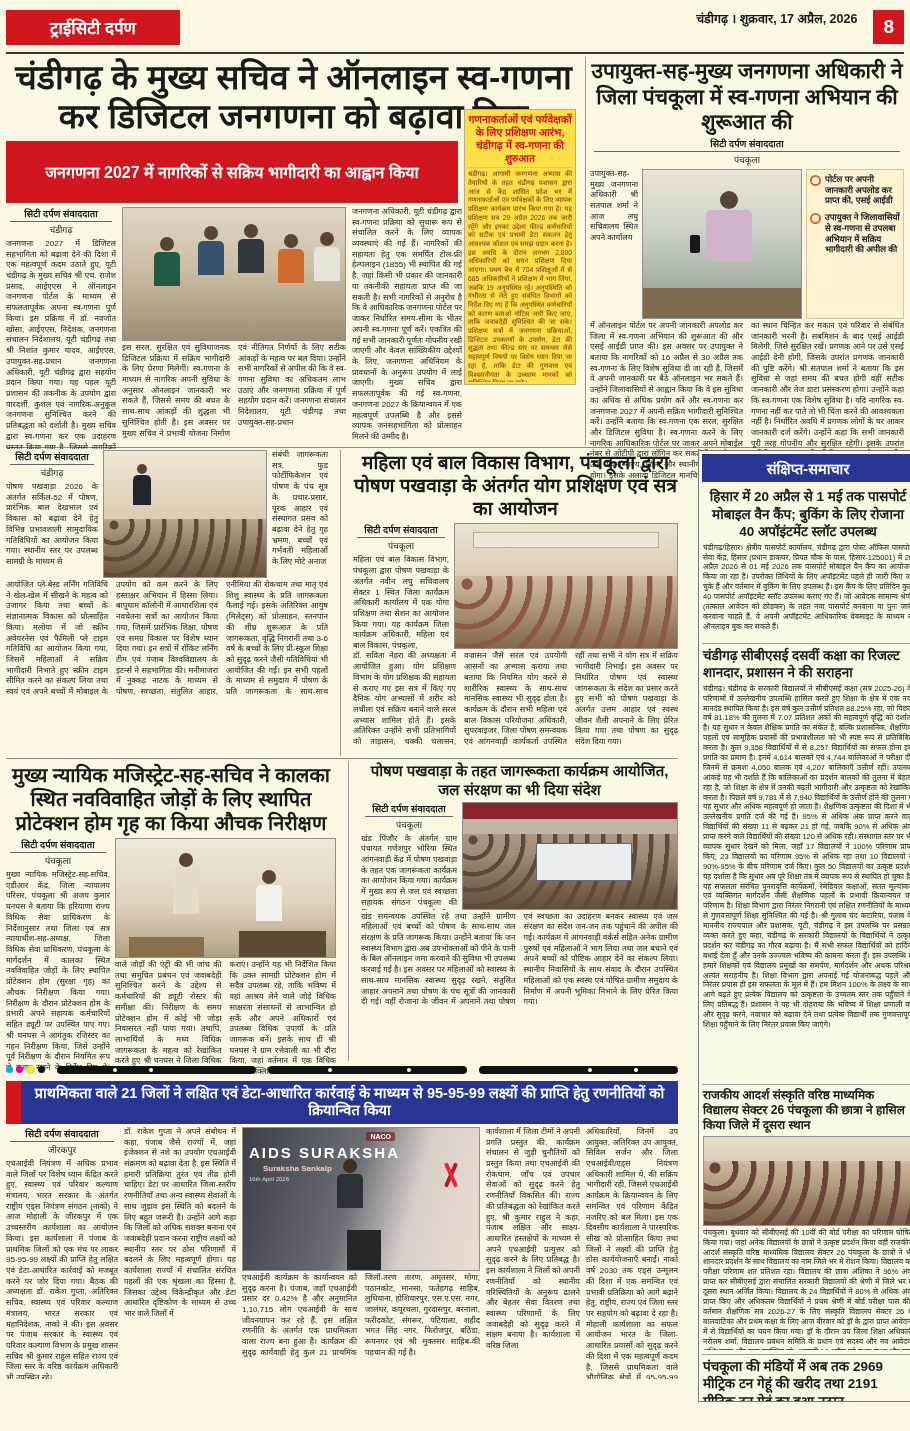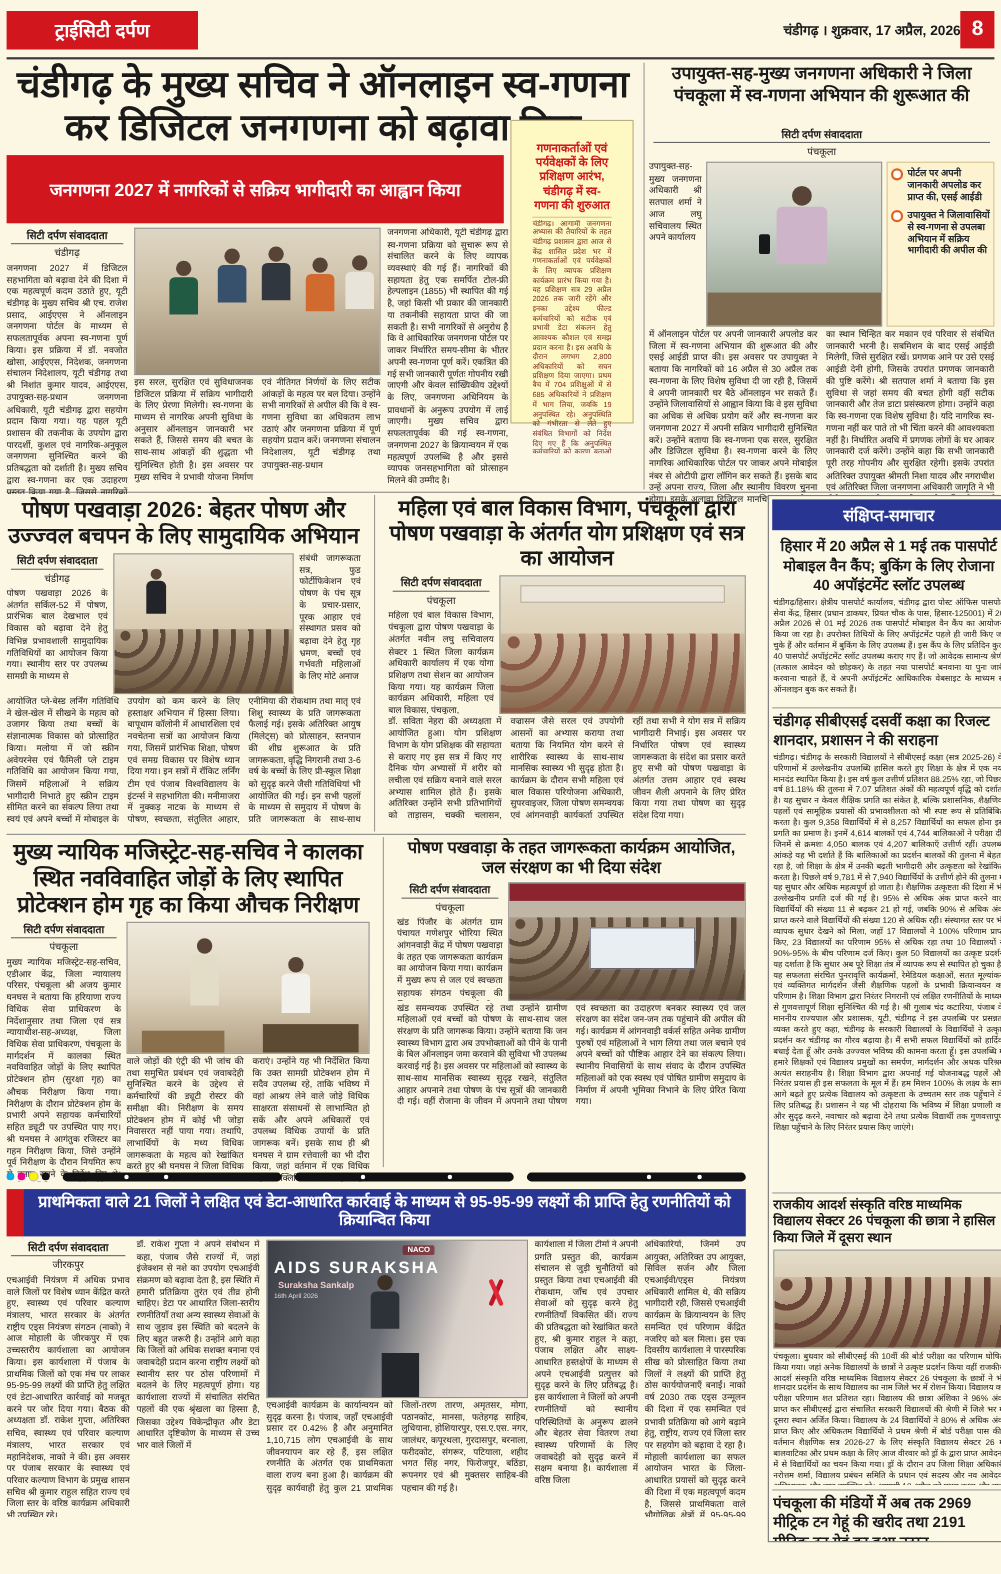--- a/index.html
+++ b/index.html
@@ -7,31 +7,31 @@
         padding:4px 6px 2px 6px;font-family:"Liberation Sans","DejaVu Sans",sans-serif;color:#1a1a1a;
         overflow:hidden;position:relative;}
   
   .masthead{display:flex;align-items:center;height:46px;}
   .logo-block{width:230px;line-height:1;}
   .logo-top{color:#d2161e;font-size:8px;font-weight:bold;margin-left:2px;}
   .logo{font-size:27px;font-weight:bold;letter-spacing:.5px;}
   .logo-sub{font-size:6px;color:#555;margin-left:2px;}
   .center-banner{background:#d2161e;color:#fff;font-weight:bold;font-size:17px;
         padding:6px 44px;white-space:nowrap;}
-  .mast-right{flex:1;display:flex;justify-content:flex-end;align-items:center;gap:0;}
+  .mast-right{flex:1;display:flex;justify-content:flex-end;align-items:flex-start;gap:16px;}
   .dateline{font-size:12.5px;font-weight:bold;}
   .pageno{background:#d2161e;color:#fff;font-size:19px;font-weight:bold;padding:6px 10px;}
   .hrule{border-top:2px solid #3a3a3a;margin:2px 0 3px 0;}
   .hrule-thin{border-top:1px solid #8a8a8a;margin:2px 0;}
   
   .h-lead{font-size:34px;line-height:1.16;font-weight:bold;text-align:center;margin:1px 0 4px 0;}
   .subhead-bar{background:#d2161e;color:#fff;font-weight:bold;font-size:16px;text-align:center;
         padding:20px 2px;margin-bottom:4px;}
   .h-sec{font-size:20px;line-height:1.2;font-weight:bold;text-align:center;margin:2px 0 3px 0;}
-  .h-tr{font-size:16px;line-height:1.22;font-weight:bold;text-align:center;margin:1px 0 18px 0;}
+  .h-tr{font-size:21px;line-height:1.22;font-weight:bold;text-align:center;margin:1px 0 2px 0;}
   .h-mid{font-size:15px;line-height:1.25;font-weight:bold;text-align:center;margin:1px 0 2px 0;}
   .h-hiv{font-size:23px;line-height:1.2;font-weight:bold;text-align:center;margin:3px 0;}
   .byline{font-weight:bold;font-size:9.5px;text-align:center;border-bottom:1px solid #666;
         padding-bottom:1px;margin:0 4px 1px 4px;white-space:nowrap;overflow:hidden;}
   .place{font-size:9px;text-align:center;margin-bottom:3px;}
   
   .body{font-size:8px;line-height:1.34;text-align:justify;overflow:hidden;}
   .c2{column-count:2;column-gap:8px;}
   .c3{column-count:3;column-gap:8px;}
   .vdiv{width:1px;background:#9a9a9a;margin:0 4px;}
@@ -44,33 +44,33 @@
   .ph-banner{background:linear-gradient(180deg,#b8b4ac 0%,#c9b9a0 50%,#8f7f68 100%);}
   .ph-school{background:linear-gradient(180deg,#e5ddcb 0%,#d3c3a4 55%,#a08b6b 100%);}
   .ph-aids{background:linear-gradient(105deg,#3c3f46 0%,#6a6d74 45%,#d8cfc8 70%,#e9ded6 100%);}
   .crowd{position:absolute;left:0;right:0;bottom:0;height:46%;
         background:repeating-radial-gradient(circle at 10px 6px,#5f4a3a 0 4px,transparent 5px 16px),
                    linear-gradient(180deg,rgba(90,60,40,.25),rgba(60,40,25,.55));}
   .sil{position:absolute;}
   .sil .head{width:14px;height:14px;border-radius:50%;background:#574436;margin:0 auto;}
   .sil .trunk{width:26px;height:34px;border-radius:5px 5px 0 0;background:#6d5a8c;margin-top:1px;}
   .aids-brand{position:absolute;left:6px;top:16px;color:#fff;font-weight:bold;font-size:15px;letter-spacing:2px;}
-  .aids-sub{position:absolute;left:10px;top:36px;color:#f4c9c9;font-weight:bold;font-size:8px;}
+  .aids-sub{position:absolute;left:20px;top:36px;color:#f4c9c9;font-weight:bold;font-size:8px;}
   .aids-date{position:absolute;left:6px;top:48px;color:#ddd;font-size:6px;}
   .aids-logo{position:absolute;right:84px;top:4px;color:#fff;font-size:7px;font-weight:bold;
         background:rgba(120,20,30,.65);padding:1px 4px;border-radius:2px;}
   .ribbon{position:absolute;right:26px;top:34px;width:4px;height:26px;background:#c01425;
         transform:rotate(24deg);border-radius:2px;}
   .ribbon:after{content:"";position:absolute;left:0;top:0;width:4px;height:26px;background:#e0293a;
         transform:rotate(-48deg);border-radius:2px;}
   .podium{position:absolute;left:44%;bottom:0;width:34px;height:40px;background:#23262b;}
   .podman .head{background:#3c2f26;}
   .podman .trunk{background:#2d3138;}
   
-  .trainbox{border:1px solid #b9ab83;background:#fef9c3;padding:19px;box-sizing:border-box;}
+  .trainbox{border:1px solid #b9ab83;background:#fde047;padding:3px;box-sizing:border-box;}
   .trainbox .bh{color:#d2161e;font-weight:bold;font-size:10.5px;line-height:1.25;text-align:center;
         border-bottom:1px solid #d8c48f;padding-bottom:2px;margin-bottom:2px;}
   .trainbox .bb{font-size:6.7px;line-height:1.3;color:#7c2a1e;text-align:justify;overflow:hidden;}
   .bullets{background:#fdf3d0;border:1px solid #d8c48f;padding:4px 3px;font-size:8.6px;font-weight:bold;
         line-height:1.25;color:#20242c;box-sizing:border-box;}
   .bullet{display:flex;gap:4px;margin-bottom:6px;}
   .bdot{width:7px;height:7px;border:2.5px solid #e2611c;border-radius:50%;flex:none;margin-top:1px;background:#fff;}
   .briefs{border:1px solid #777;background:#fcf8e6;padding:3px;box-sizing:border-box;width:220px;flex:none;
         display:flex;flex-direction:column;overflow:hidden;}
   .briefs-title{background:#283593;color:#fff;font-weight:bold;font-size:14.5px;text-align:center;
@@ -187,21 +187,20 @@
     </article>
   </section>
 
   <div class="hrule-thin"></div>
 
   <div class="flex" style="gap:6px;">
     <div style="width:672px;flex:none;" class="col">
 
       <div class="flex" style="gap:8px;height:306px;">
         <article style="width:322px;flex:none;">
-          <h2 class="h-sec">पोषण पखवाड़ा 2026: बेहतर पोषण और उज्ज्वल बचपन के लिए सामुदायिक अभियान</h2>
           <div class="flex" style="gap:5px;height:128px;">
             <div style="width:92px;flex:none;" class="col">
               <div class="byline">सिटी दर्पण संवाददाता</div>
               <div class="place">चंडीगढ़</div>
               <div class="body" style="flex:1;">पोषण पखवाड़ा 2026 के अंतर्गत सर्किल-52 में पोषण, प्रारंभिक बाल देखभाल एवं विकास को बढ़ावा देने हेतु विभिन्न प्रभावशाली सामुदायिक गतिविधियों का आयोजन किया गया। स्थानीय स्तर पर उपलब्ध सामग्री के माध्यम से</div>
             </div>
             <div class="ph ph-room" style="width:162px;flex:none;height:126px;background:linear-gradient(180deg,#eee7d6 0%,#d9cbb0 55%,#a18b69 100%);">
               <div class="crowd"></div>
               <div class="sil" style="left:18%;top:10%;">
                   <div class="head" style="width:10px;height:10px;"></div>

